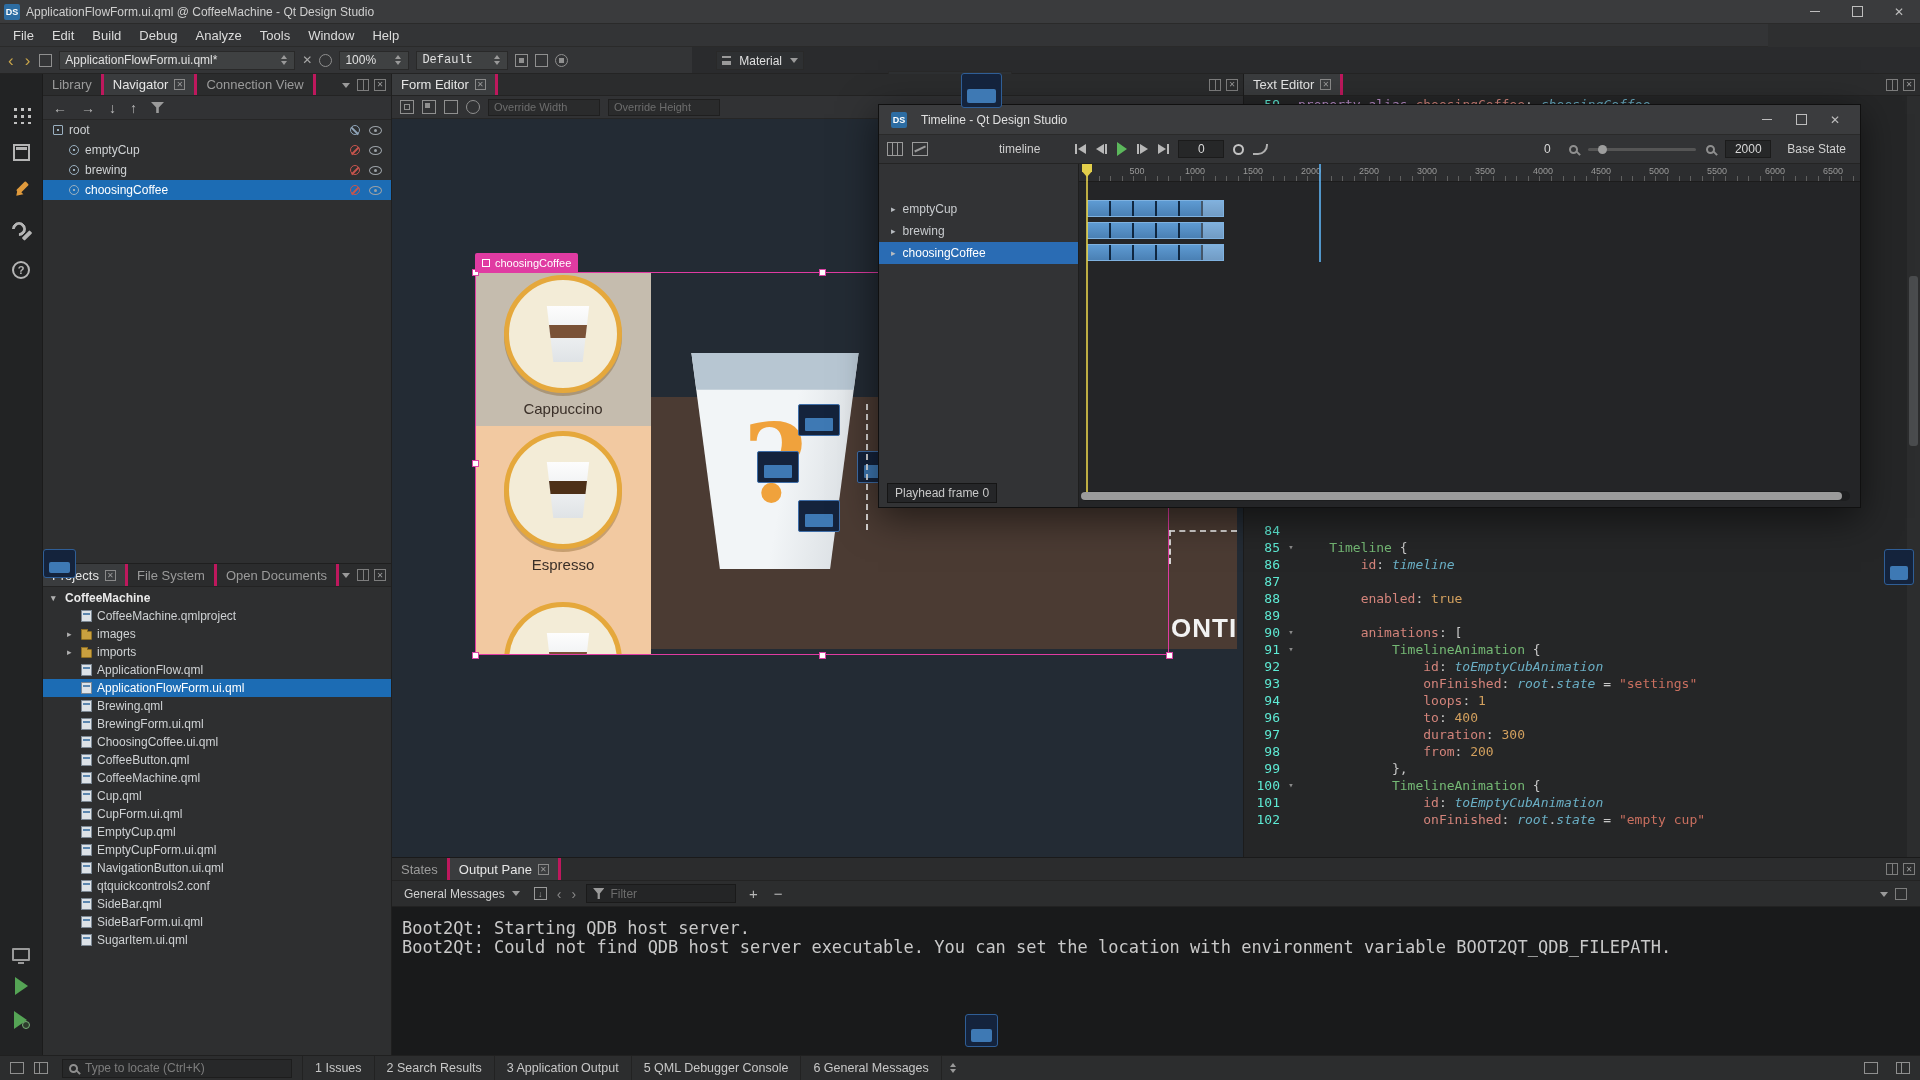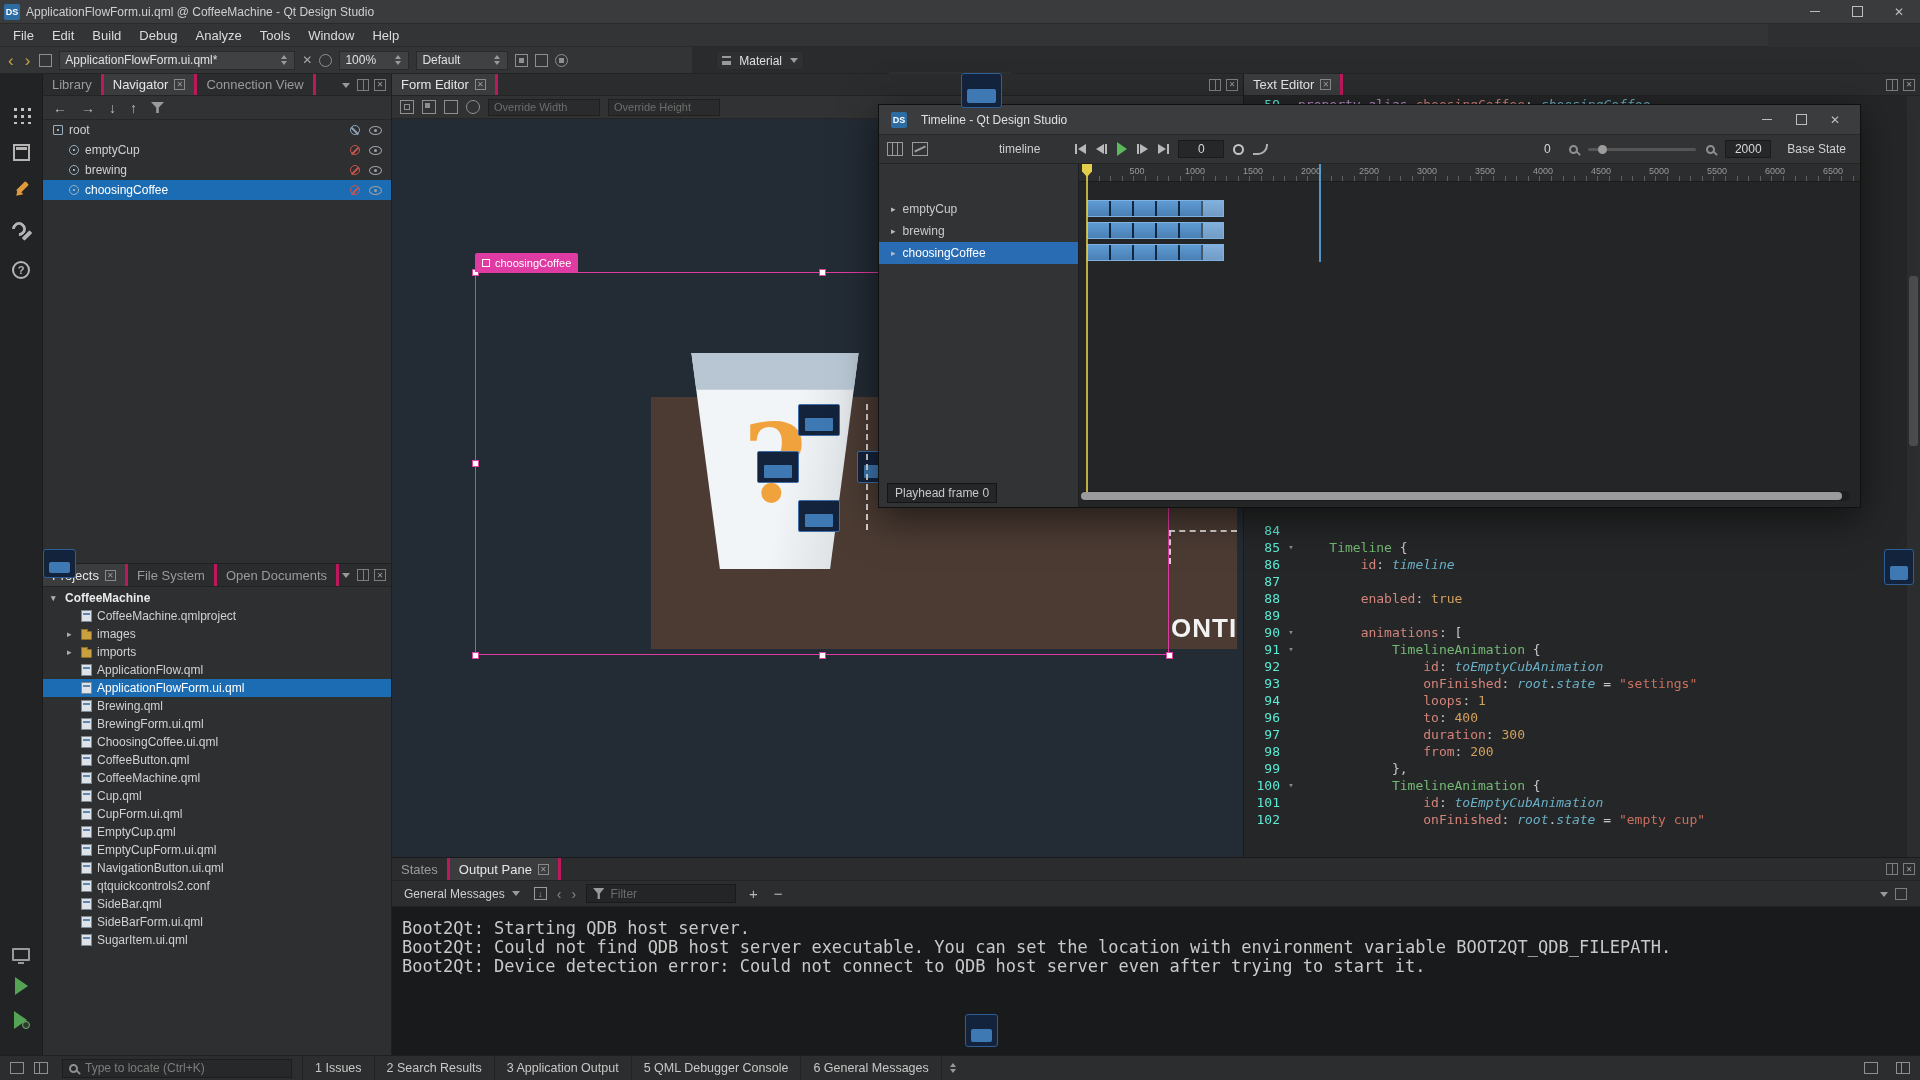--- a/index.html
+++ b/index.html
@@ -277,21 +277,21 @@
     <span class="combo" style="width:236px;">
       <span>ApplicationFlowForm.ui.qml*</span>
       <span class="spin" style="margin-left:auto"></span>
     </span>
     <span class="x-glyph">✕</span>
     <span class="tool-ic round"></span>
     <span class="combo" style="width:70px;">
       <span>100%</span>
       <span class="spin" style="margin-left:auto"></span>
     </span>
-    <span class="combo" style="width:92px;">
+    <span class="combo" style="width:92px;font-family:Liberation Mono, monospace;">
       <span>Default</span>
       <span class="spin" style="margin-left:auto"></span>
     </span>
     <span class="tool-ic dotted"></span>
     <span class="tool-ic"></span>
     <span class="tool-ic round dotted"></span>
   </div>
   <span class="combo dark abs" style="left:716px; top:4px; width:88px;">
     <span class="hamb"></span>
     <span>Material</span>
@@ -556,20 +556,34 @@
     <span class="fe-ic b"></span>
     <span class="fe-ic"></span>
     <span class="fe-ic c"></span>
     <input class="fe-field" placeholder="Override Width" style="">
     <input class="fe-field" placeholder="Override Height" style="">
   </div>
 
   <div id="canvas">
     <div id="brown"></div>
 
+    <div id="strip">
+      <div id="stripcell"></div>
+      <div class="coffee-circle" style="left:29px; top:3px;">
+        <span class="mini-cup"></span>
+      </div>
+      <div class="cup-label" style="top:128px;">Cappuccino</div>
+      <div class="coffee-circle" style="left:29px; top:159px;">
+        <span class="mini-cup esp"></span>
+      </div>
+      <div class="cup-label" style="top:284px;">Espresso</div>
+      <div class="coffee-circle" style="left:29px; top:330px;">
+        <span class="mini-cup"></span>
+      </div>
+    </div>
 
     <div id="bigcup">
       <span class="cup-body"></span>
       <span class="cup-rim"></span>
       <span class="qmark">?</span>
     </div>
 
     <span class="kf-square" style="left:406px; top:285px;"></span>
     <span class="kf-square" style="left:365px; top:332px;"></span>
     <span class="kf-square" style="left:465px; top:332px;"></span>
@@ -770,21 +784,20 @@
     <span class="zoom-btn">−</span>
     <span class="tb-icons">
       <span class="tbi tbi-chevron"></span>
       <span class="tbi"></span>
     </span>
   </div>
   <div id="outcontent">
 
   <div class="out-line">Boot2Qt: Starting QDB host server.</div>
       <div class="out-line">Boot2Qt: Could not find QDB host server executable. You can set the location with environment variable BOOT2QT_QDB_FILEPATH.</div>
-      <div class="out-line">Boot2Qt: Device detection error: Could not connect to QDB host server even after trying to start it.</div>
     </div>
 </section>
 
 <footer id="statusbar">
   <span class="sb-ic"></span>
   <span class="sb-ic panel"></span>
   <span class="locator">
     <span class="loupe"></span>
     <input placeholder="Type to locate (Ctrl+K)" style="">
   </span>

